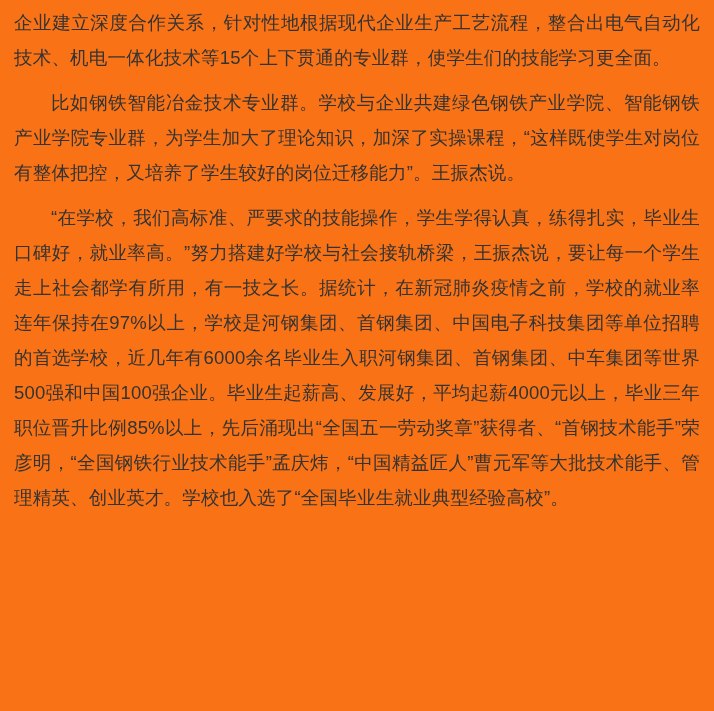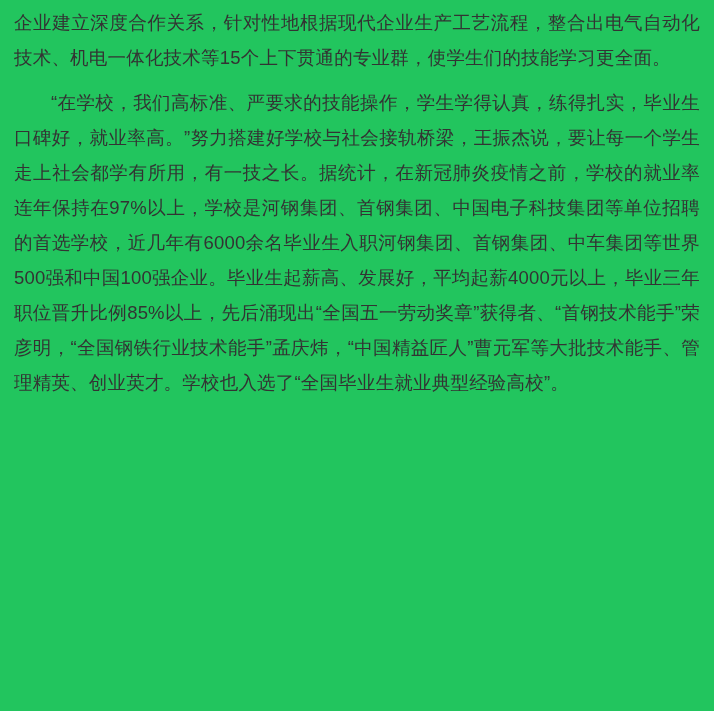--- a/index.html
+++ b/index.html
@@ -4,21 +4,21 @@
 <style>
   * { box-sizing: border-box; }
   html, body {
     margin: 0;
     padding: 0;
     background: #ffffff;
   }
   .page {
     width: 714px;
     height: 711px;
-    background: #22c55e;
+    background: #f97316;
     overflow: hidden;
     padding: 5px 14px 0 14px;
   }
   .article-body {
     width: 100%;
   }
   .para {
     margin: 0 0 10px 0;
     font-family: "Liberation Sans", "DejaVu Sans", sans-serif;
     font-size: 18.5px;
@@ -32,15 +32,16 @@
   .para.indent {
     text-indent: 2em;
   }
 </style>
 </head>
 <body>
 
 <div class="page">
   <div class="article-body">
       <p class="para">企业建立深度合作关系，针对性地根据现代企业生产工艺流程，整合出电气自动化技术、机电一体化技术等15个上下贯通的专业群，使学生们的技能学习更全面。</p>
+      <p class="para indent">比如钢铁智能冶金技术专业群。学校与企业共建绿色钢铁产业学院、智能钢铁产业学院专业群，为学生加大了理论知识，加深了实操课程，“这样既使学生对岗位有整体把控，又培养了学生较好的岗位迁移能力”。王振杰说。</p>
       <p class="para indent">“在学校，我们高标准、严要求的技能操作，学生学得认真，练得扎实，毕业生口碑好，就业率高。”努力搭建好学校与社会接轨桥梁，王振杰说，要让每一个学生走上社会都学有所用，有一技之长。据统计，在新冠肺炎疫情之前，学校的就业率连年保持在97%以上，学校是河钢集团、首钢集团、中国电子科技集团等单位招聘的首选学校，近几年有6000余名毕业生入职河钢集团、首钢集团、中车集团等世界500强和中国100强企业。毕业生起薪高、发展好，平均起薪4000元以上，毕业三年职位晋升比例85%以上，先后涌现出“全国五一劳动奖章”获得者、“首钢技术能手”荣彦明，“全国钢铁行业技术能手”孟庆炜，“中国精益匠人”曹元军等大批技术能手、管理精英、创业英才。学校也入选了“全国毕业生就业典型经验高校”。</p>
     </div>
 </div>
 
 </body></html>

